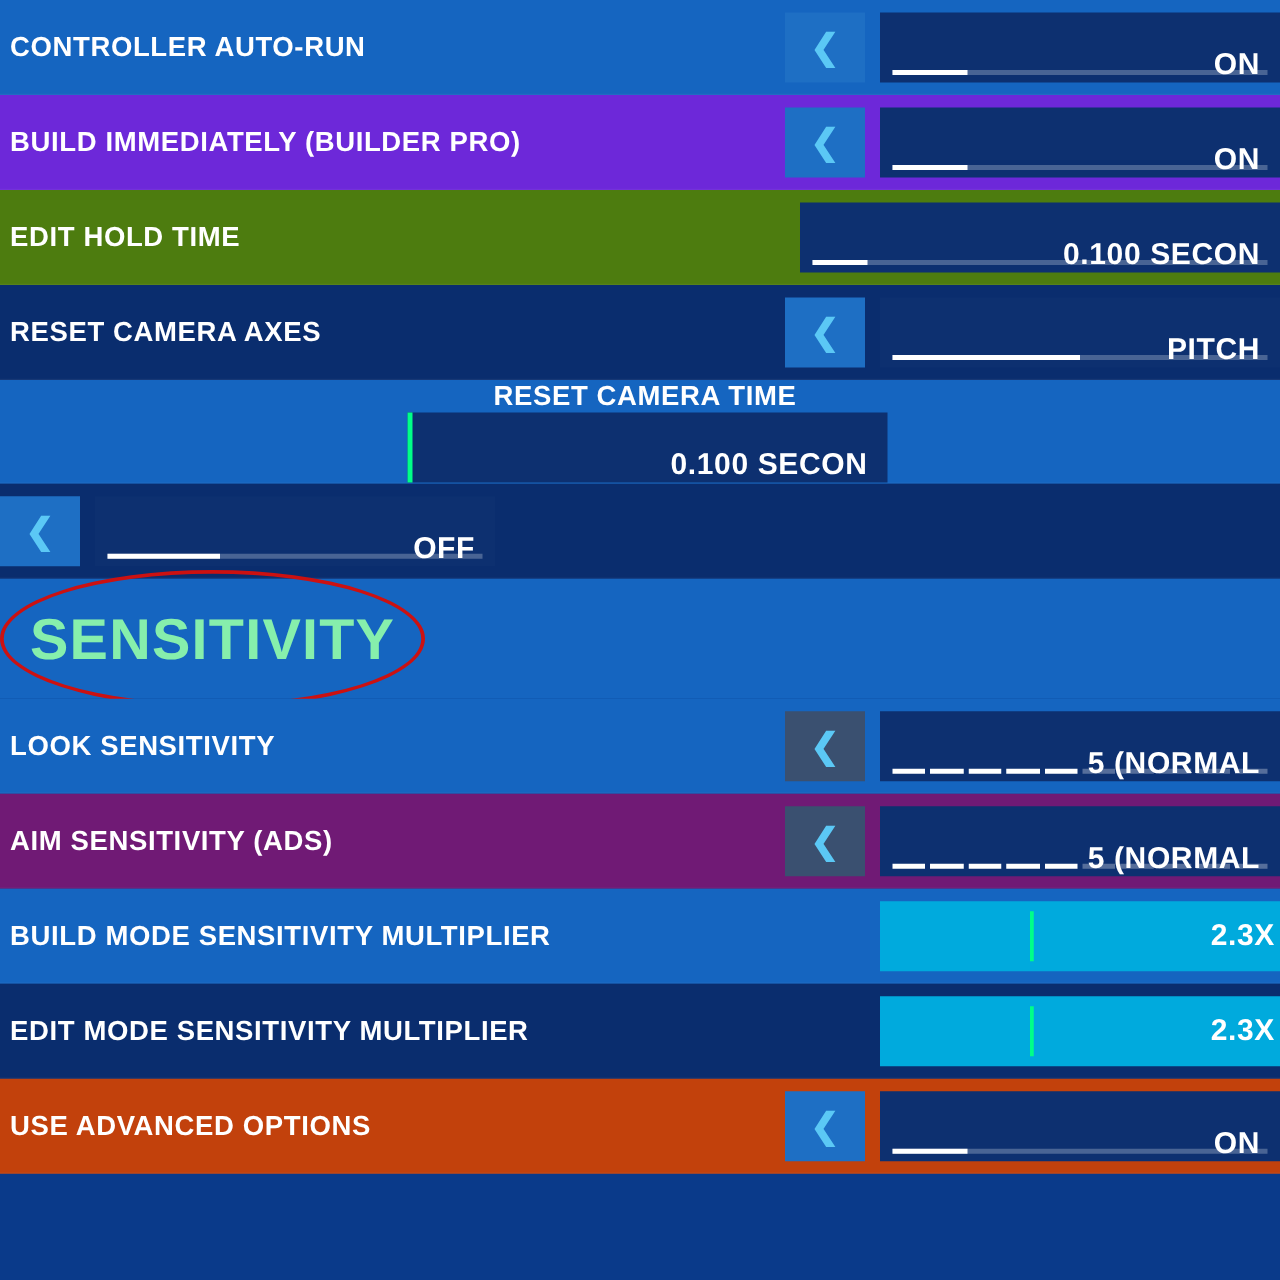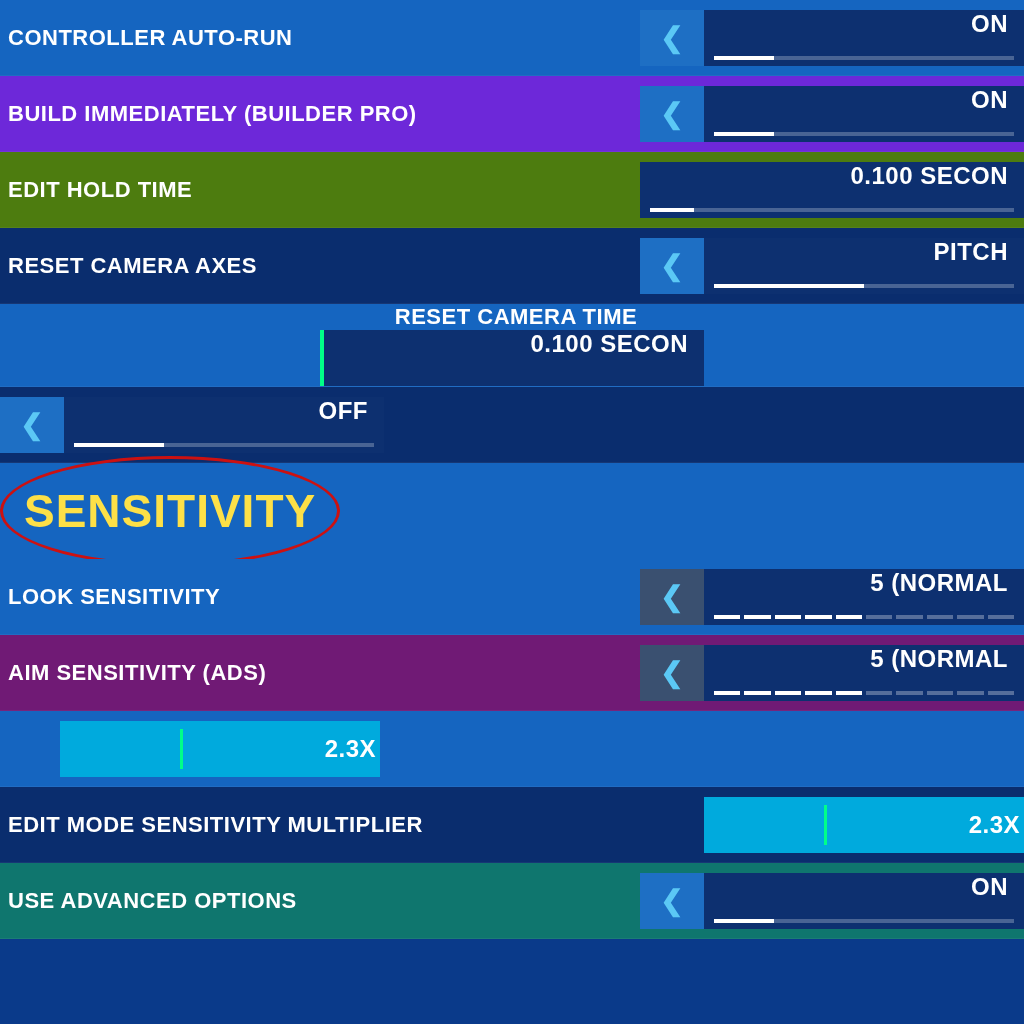--- a/index.html
+++ b/index.html
@@ -74,24 +74,25 @@
       line-height: 1;
     }
 
     .value-display {
       min-width: 320px;
       height: 56px;
       background-color: #0d3070;
       display: flex;
       flex-direction: column;
       align-items: flex-end;
-      justify-content: flex-start;
+      justify-content: flex-end;
       padding-right: 16px;
       position: relative;
       overflow: hidden;
+      margin-left: 12px;
     }
 
     .value-display.cyan-bg {
       background-color: #00aadd;
     }
 
     .value-text {
       color: #ffffff;
       font-size: 24px;
       font-weight: 900;
@@ -137,21 +138,21 @@
     .section-header-row {
       min-height: 96px;
       background-color: #1565c0;
       display: flex;
       align-items: center;
       padding-left: 24px;
       position: relative;
     }
 
     .section-title {
-      color: #fde047;
+      color: #86efac;
       font-size: 46px;
       font-weight: 900;
       text-transform: uppercase;
       letter-spacing: 1px;
     }
 
     
     .red-circle {
       position: absolute;
       left: -8px;
@@ -335,39 +336,40 @@
           <div class="dash-segment"></div>
           <div class="dash-segment"></div>
           <div class="dash-segment"></div>
           <div class="dash-segment"></div>
         </div>
       </div>
     </div>
   </div>
 
   <div class="setting-row" style="background-color:#1565c0;">
+    <span class="setting-label">BUILD MODE SENSITIVITY MULTIPLIER</span>
     <div class="setting-control">
       <div class="slider-value-display">
         <div class="green-line"></div>
         <span class="value-text">2.3x</span>
       </div>
     </div>
   </div>
 
   <div class="setting-row" style="background-color:#0a2d6e;">
     <span class="setting-label">EDIT MODE SENSITIVITY MULTIPLIER</span>
     <div class="setting-control">
       <div class="slider-value-display">
         <div class="green-line"></div>
         <span class="value-text">2.3x</span>
       </div>
     </div>
   </div>
 
-  <div class="setting-row" style="background-color:#0f766e;gap:16px;">
+  <div class="setting-row" style="background-color:#c2410c;gap:16px;">
     <span class="setting-label">USE ADVANCED OPTIONS</span>
     <div class="setting-control">
       <div class="arrow-btn">
         <span class="arrow-icon">❮</span>
       </div>
       <div class="value-display">
         <span class="value-text">ON</span>
         <div class="value-bar">
           <div class="value-bar-fill" style="width:20%"></div>
         </div>

